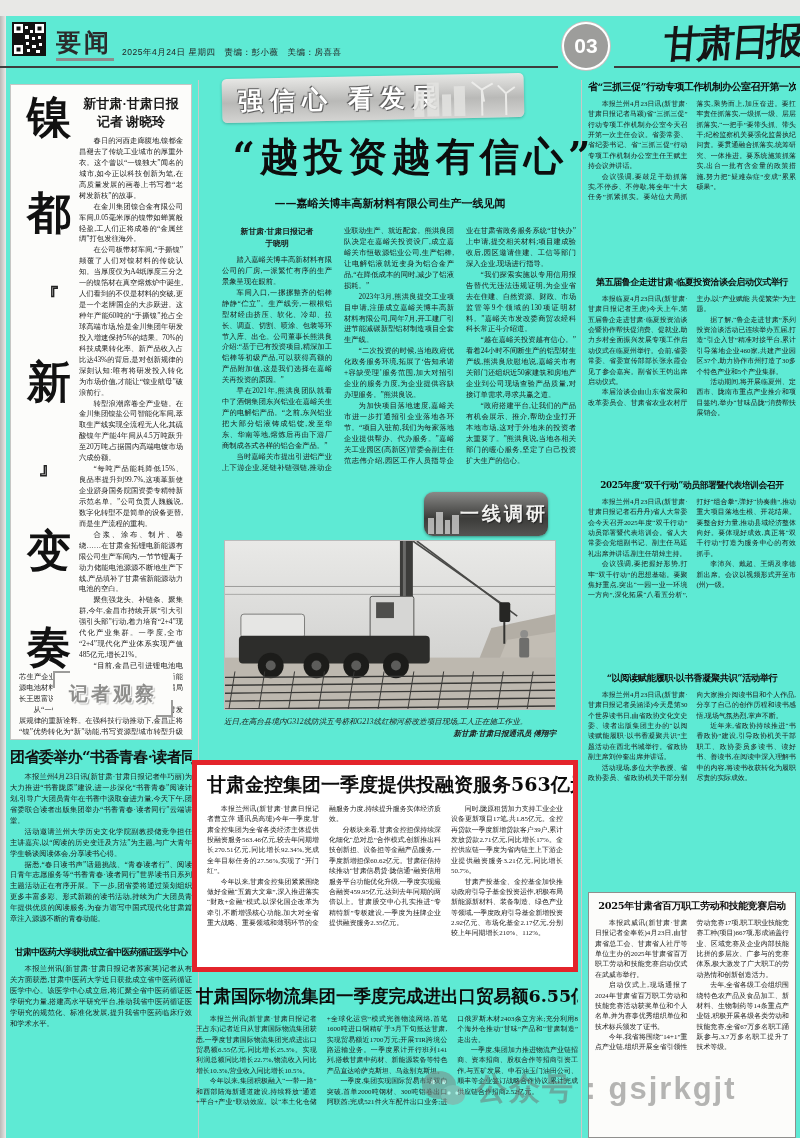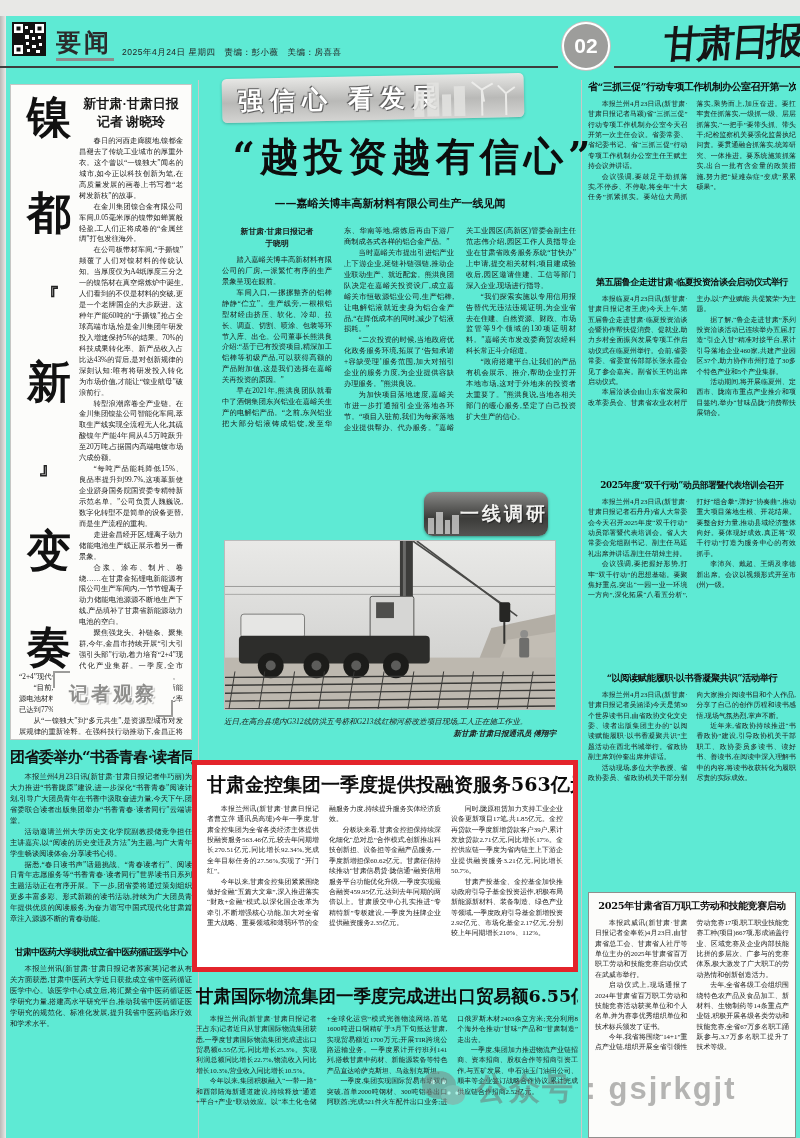--- a/index.html
+++ b/index.html
@@ -134,21 +134,21 @@
     </g>
     <rect x="4.5" y="4.5" width="4" height="4" fill="#111"></rect>
     <rect x="25.5" y="4.5" width="4" height="4" fill="#111"></rect>
     <rect x="4.5" y="25.5" width="4" height="4" fill="#111"></rect>
   </svg>
   <div class="section-label">要闻</div>
   <div class="section-underline"></div>
   <div class="dateline">2025年4月24日 星期四　责编：彭小薇　美编：房喜喜</div>
   <div class="rule-a"></div>
   <div class="rule-b"></div>
-  <div class="pageno">02</div>
+  <div class="pageno">03</div>
   <div class="masthead">甘肃日报</div>
 
   <div class="vrule" style="left:198px;top:64px;height:1066px;"></div>
   <div class="vrule" style="left:581px;top:64px;height:1066px;"></div>
 
   <div class="nickel-box">
     <div class="vtitle">
         <div class="p">镍</div>
         <div class="p">都</div>
         <div class="p">『</div>
@@ -157,21 +157,20 @@
         <div class="p">变</div>
         <div class="p">奏</div>
       </div>
     <div class="byline-sm">新甘肃·甘肃日报记者 谢晓玲</div>
     <div class="body-sm">
         <div class="p">春日的河西走廊腹地,镍都金昌褪去了传统工业城市的厚重外衣。这个曾以“一镍独大”闻名的城市,如今正以科技创新为笔,在高质量发展的画卷上书写着“老树发新枝”的故事。</div>
         <div class="p">在金川集团镍合金有限公司车间,0.05毫米厚的镍带如蝉翼般轻盈,工人们正将成卷的“金属丝绸”打包发往海外。</div>
         <div class="p">在公司板带材车间,“手撕镍”颠覆了人们对镍材料的传统认知。当厚度仅为A4纸厚度三分之一的镍箔材在真空熔炼炉中诞生,人们看到的不仅是材料的突破,更是一个老牌国企的大步跃进。这种年产能60吨的“手撕镍”抢占全球高端市场,恰是金川集团年研发投入增速保持5%的结果。70%的科技成果转化率、新产品收入占比达43%的背后,是对创新规律的深刻认知:唯有将研发投入转化为市场价值,才能让“镍业航母”破浪前行。</div>
         <div class="p">转型浪潮席卷全产业链。在金川集团镍盐公司智能化车间,萃取生产线实现全流程无人化,其硫酸镍年产能4年间从4.5万吨跃升至20万吨,占据国内高端电镀市场六成份额。</div>
         <div class="p">“每吨产品能耗降低15%、良品率提升到99.7%,这项革新使企业跻身国务院国资委专精特新示范名单。”公司负责人魏巍说,数字化转型不是简单的设备更替,而是生产流程的重构。</div>
-        <div class="p">走进金昌经开区,锂离子动力储能电池生产线正展示着另一番景象。</div>
         <div class="p">合浆、涂布、制片、卷绕……在甘肃金拓锂电新能源有限公司生产车间内,一节节锂离子动力储能电池源源不断地生产下线,产品填补了甘肃省新能源动力电池的空白。</div>
         <div class="p">聚焦强龙头、补链条、聚集群,今年,金昌市持续开展“引大引强引头部”行动,着力培育“2+4”现代化产业集群。一季度,全市“2+4”现代化产业体系实现产值485亿元,增长21%。</div>
         <div class="p">“目前,金昌已引进锂电池电芯生产企业7家,新能源电池材料生产企业29家,新能源电池材料本地化率已达到77%。”金昌市工信局局长王恩富说。</div>
         <div class="p">从“一镍独大”到“多元共生”,是资源型城市对发展规律的重新诠释。在强科技行动推动下,金昌正将“镍”优势转化为“新”动能,书写资源型城市转型升级的生动样本。</div>
       </div>
     <div class="observer">记者观察</div>
   </div>
 
   <div class="left-article" style="top:732px;height:192px;">
     <div class="title" style="font-size:15px;letter-spacing:-0.6px;">团省委举办“书香青春·读者同行”云端讲堂</div>
@@ -213,23 +212,25 @@
   <div class="lead-body body-sm">
     <div class="lead-byline">
       <div>新甘肃·甘肃日报记者</div>
       <div>于晓明</div>
     </div>
     <div>
         <div class="p">踏入嘉峪关博丰高新材料有限公司的厂房,一派繁忙有序的生产景象呈现在眼前。</div>
         <div class="p">车间入口,一摞摞整齐的铝棒静静“伫立”。生产线旁,一根根铝型材经由挤压、软化、冷却、拉长、调直、切割、喷涂、包装等环节入库、出仓。公司董事长熊洪良介绍:“基于已有投资项目,精深加工铝棒等初级产品,可以获得高额的产品附加值,这是我们选择在嘉峪关再投资的原因。”</div>
         <div class="p">早在2021年,熊洪良团队就看中了酒钢集团东兴铝业在嘉峪关生产的电解铝产品。“之前,东兴铝业把大部分铝液铸成铝锭,发至华东、华南等地,熔炼后再由下游厂商制成各式各样的铝合金产品。”</div>
         <div class="p">当时嘉峪关市提出引进铝产业上下游企业,延链补链强链,推动企业联动生产、就近配套。熊洪良团队决定在嘉峪关投资设厂,成立嘉峪关市恒敬源铝业公司,生产铝棒,让电解铝液就近变身为铝合金产品,“在降低成本的同时,减少了铝液损耗。”</div>
+        <div class="p">2023年3月,熊洪良提交工业项目申请,注册成立嘉峪关博丰高新材料有限公司,同年7月,开工建厂引进节能减碳新型铝材制造项目全套生产线。</div>
         <div class="p">“二次投资的时候,当地政府优化政务服务环境,拓展了‘告知承诺+容缺受理’服务范围,加大对招引企业的服务力度,为企业提供容缺办理服务。”熊洪良说。</div>
         <div class="p">为加快项目落地速度,嘉峪关市进一步打通招引企业落地各环节。“项目入驻前,我们为每家落地企业提供帮办、代办服务。”嘉峪关工业园区(高新区)管委会副主任范志伟介绍,园区工作人员指导企业在甘肃省政务服务系统“甘快办”上申请,提交相关材料;项目建成验收后,园区邀请住建、工信等部门深入企业,现场进行指导。</div>
         <div class="p">“我们探索实施以专用信用报告替代无违法违规证明,为企业省去在住建、自然资源、财政、市场监管等9个领域的130项证明材料。”嘉峪关市发改委商贸农经科科长常正斗介绍道。</div>
+        <div class="p">“越在嘉峪关投资越有信心。”看着24小时不间断生产的铝型材生产线,熊洪良欣慰地说,嘉峪关市有关部门还组织近50家建筑和房地产企业到公司现场查验产品质量,对接订单需求,寻求共赢之道。</div>
         <div class="p">“政府搭建平台,让我们的产品有机会展示、推介,帮助企业打开本地市场,这对于外地来的投资者太重要了。”熊洪良说,当地各相关部门的暖心服务,坚定了自己投资扩大生产的信心。</div>
       </div>
   </div>
 
   <div class="badge">
     <svg width="34" height="26" viewBox="0 0 34 26">
       <g fill="#cfcfcd">
           <rect x="1" y="10" width="6" height="16"></rect>
           <rect x="9" y="4" width="7" height="22"></rect>
       <rect x="18" y="12" width="5" height="14"></rect>

